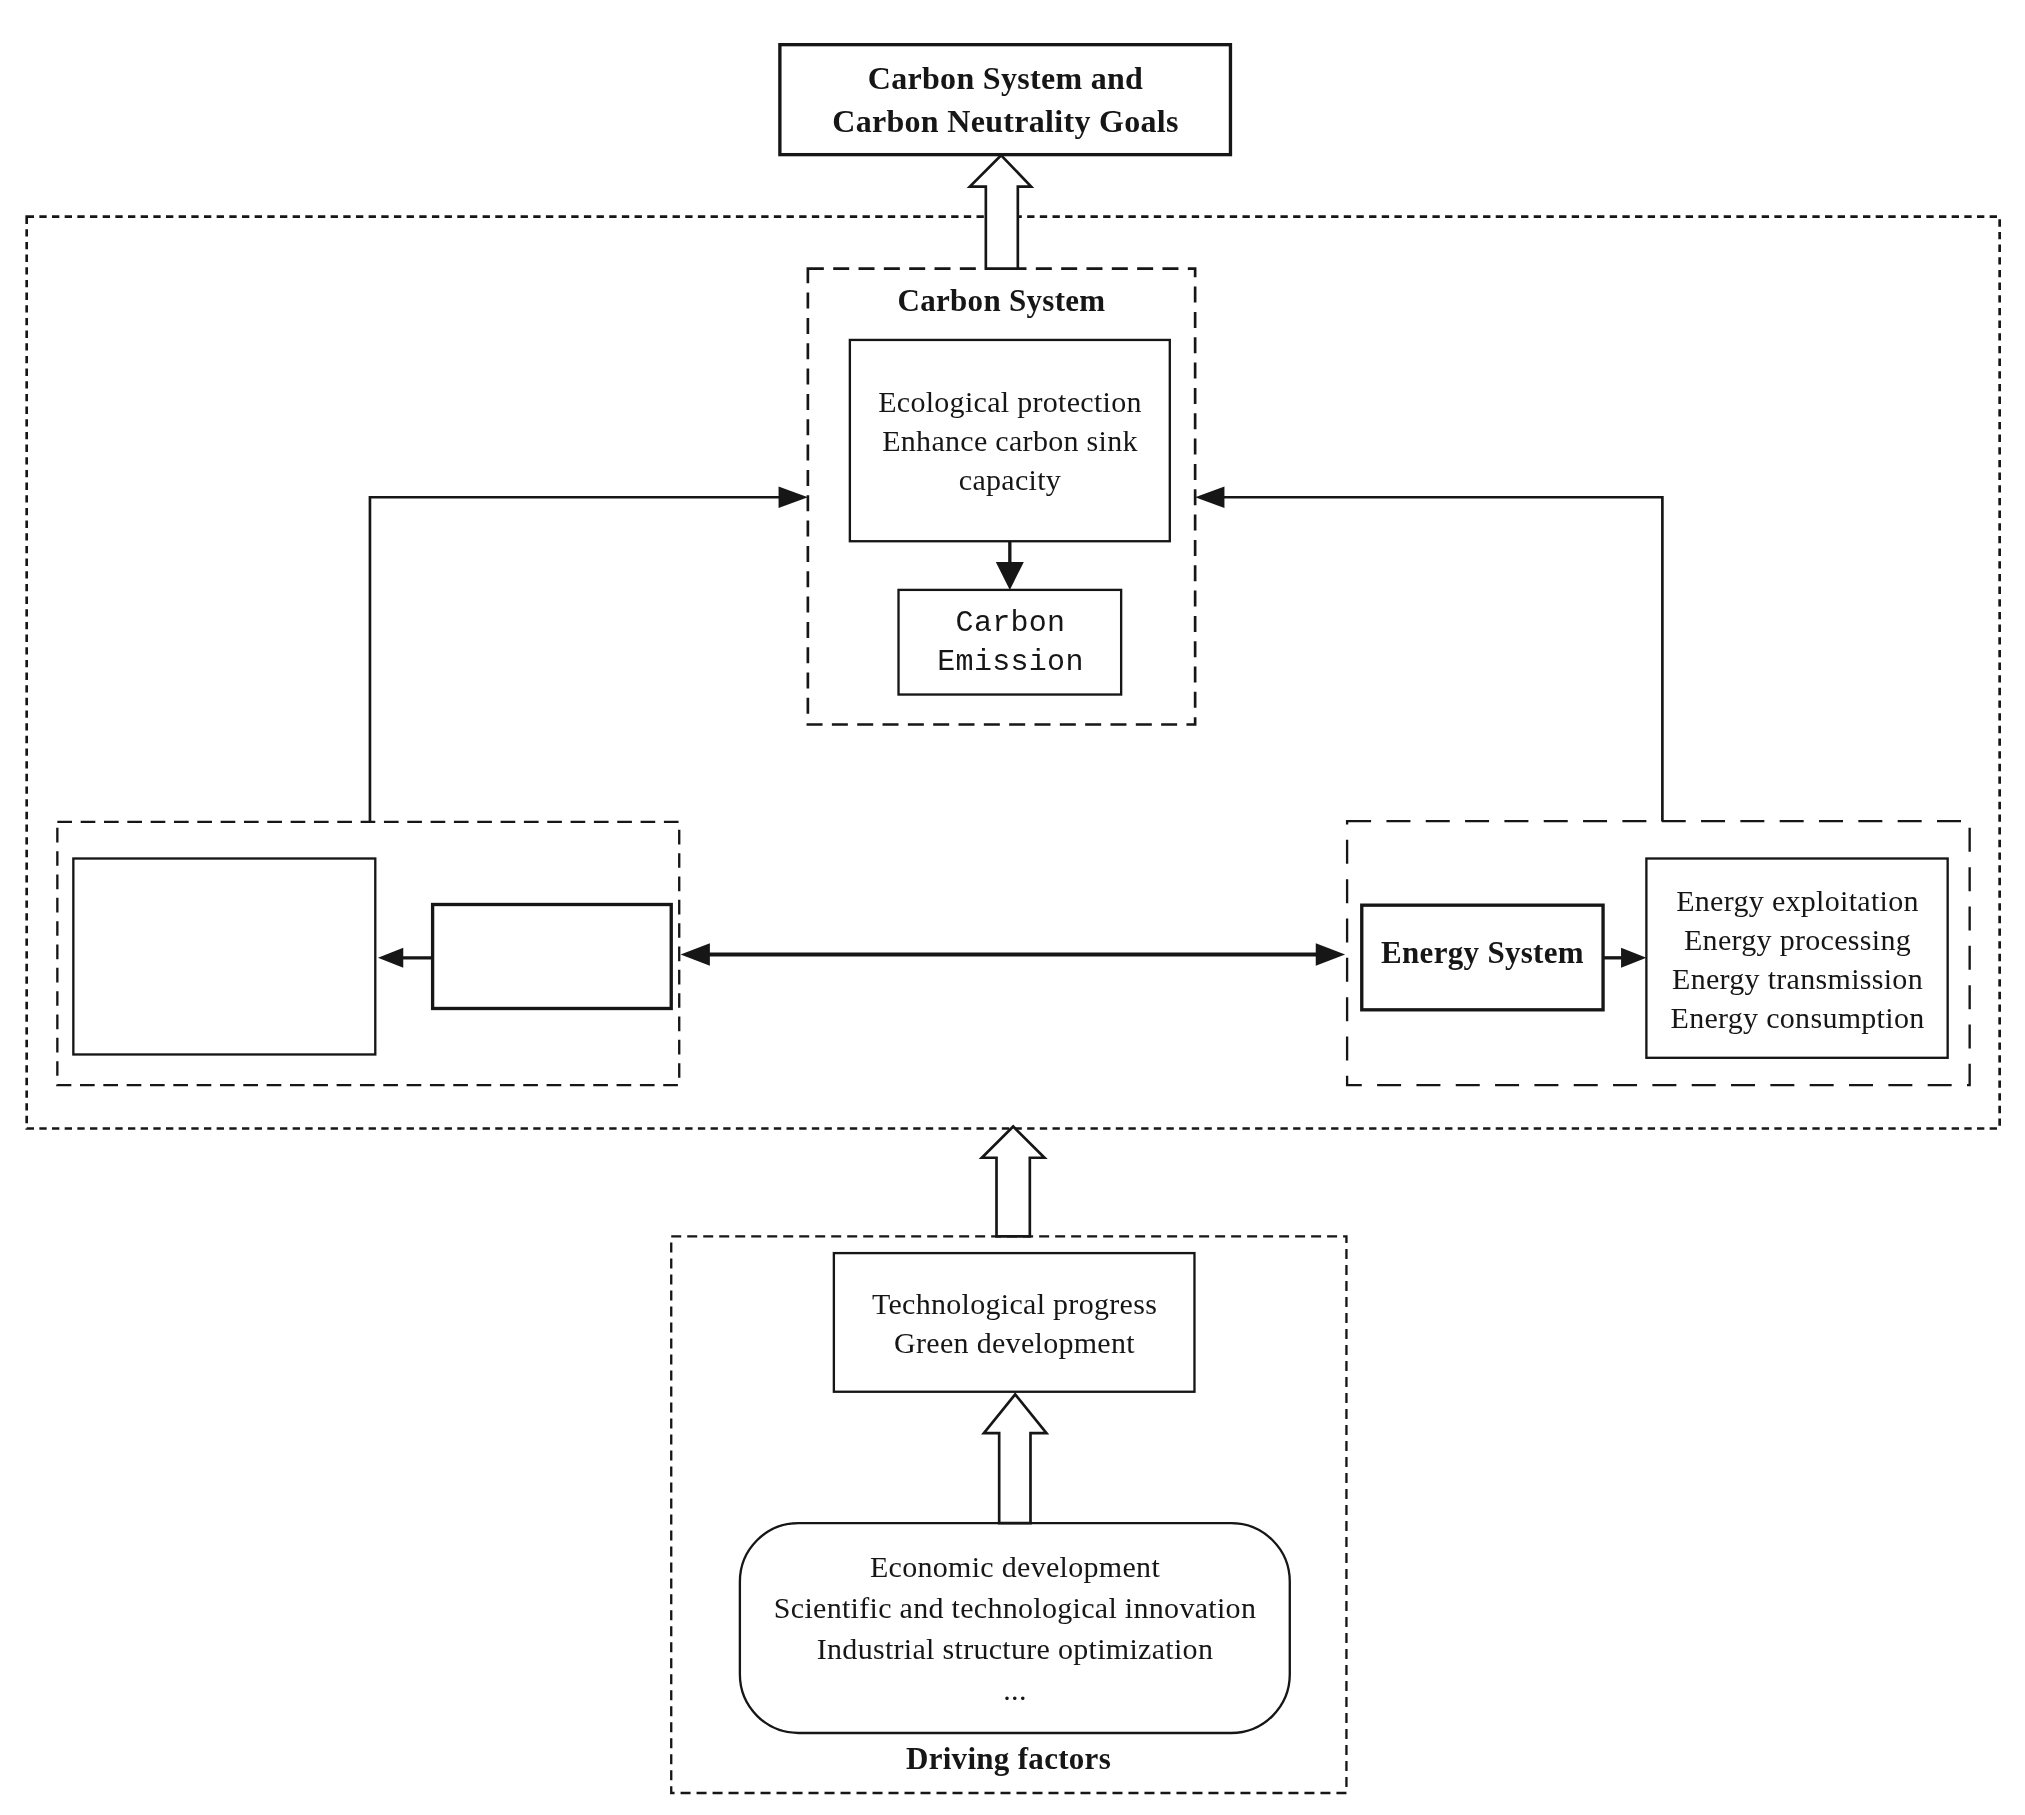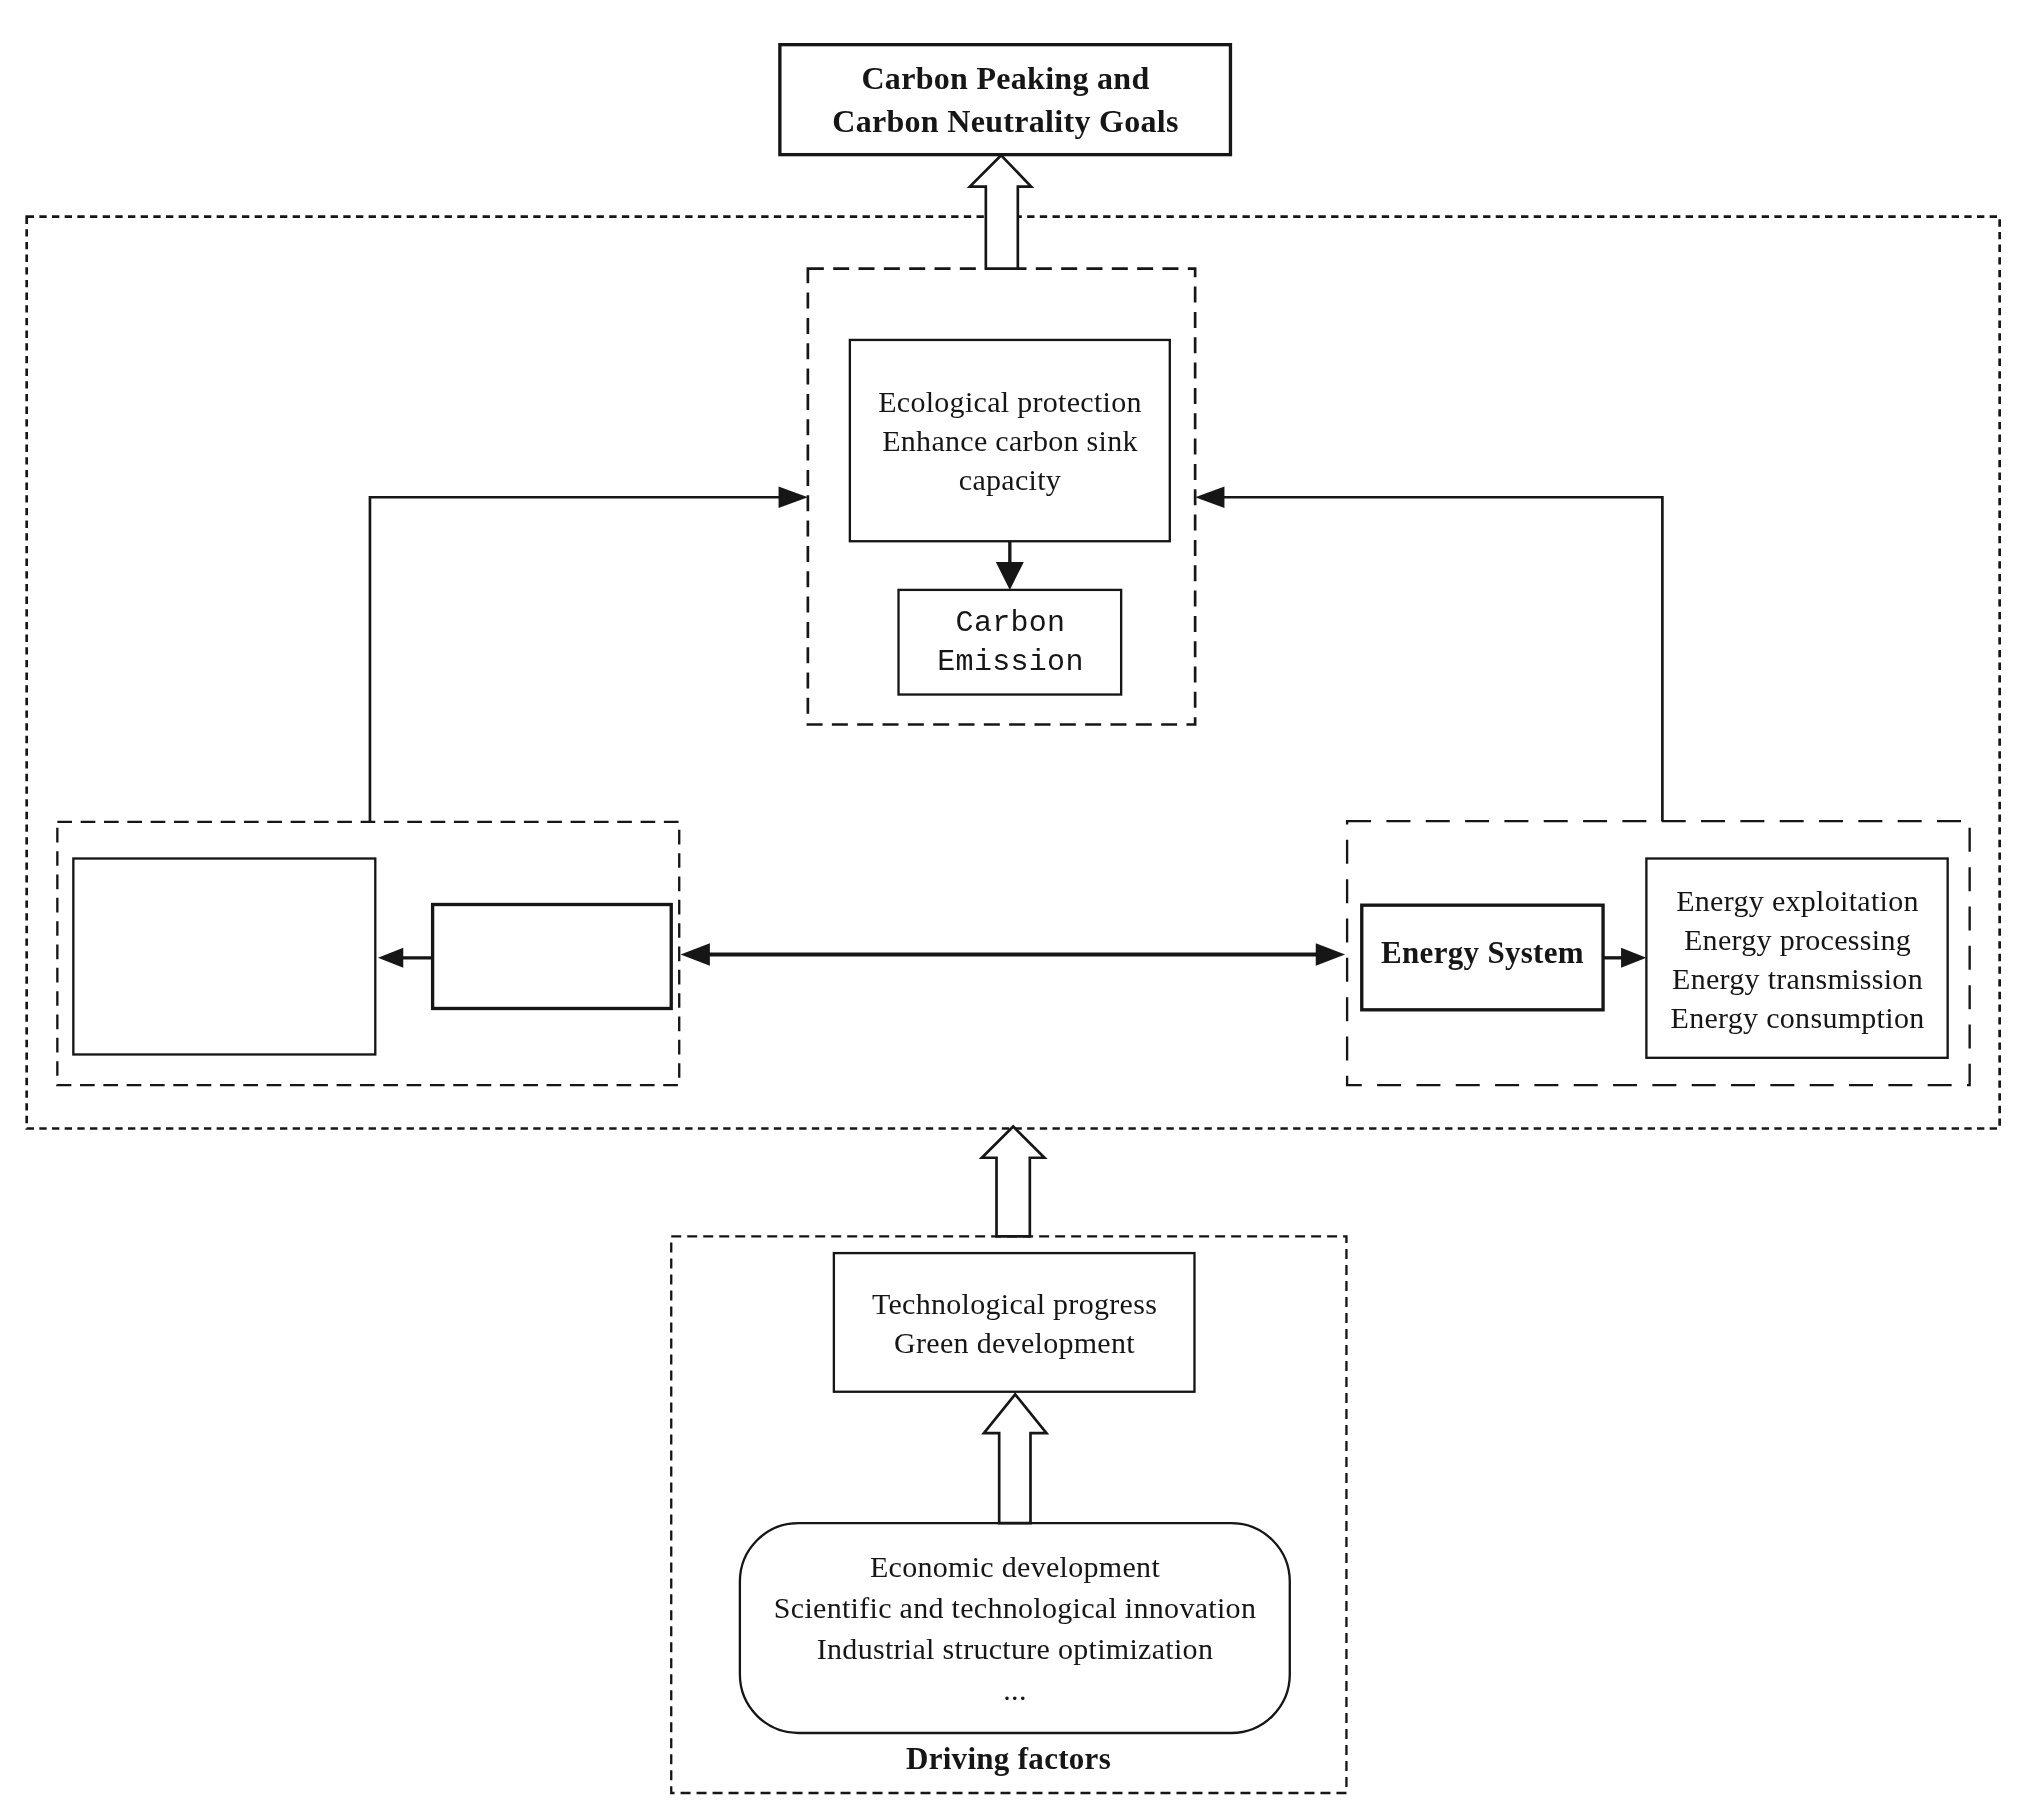--- a/index.html
+++ b/index.html
@@ -102,23 +102,24 @@
     <polygon points="1021,1432 1065,1415 1065,1449" fill="#161616"></polygon>
     <polygon points="2018,1432 1974,1415 1974,1449" fill="#161616"></polygon>
 
     <line x1="649" y1="1437" x2="600" y2="1437" stroke="#161616" stroke-width="5"></line>
     <polygon points="567,1437 605,1422 605,1452" fill="#161616"></polygon>
 
     <line x1="2405" y1="1437" x2="2437" y2="1437" stroke="#161616" stroke-width="5"></line>
     <polygon points="2470,1437 2432,1422 2432,1452" fill="#161616"></polygon>
   </svg>
 
-  <div class="txt bold" id="goal-text">Carbon Peaking and
+  <div class="txt bold" id="goal-text">Carbon System and
 Carbon Neutrality Goals</div>
 
+  <div class="txt bold" id="carbon-title">Carbon System</div>
 
   <div class="txt" id="eco-text">Ecological protection
 Enhance carbon sink
 capacity</div>
 
   <div class="txt" id="emission-text">Carbon
 Emission</div>
 
 
 

